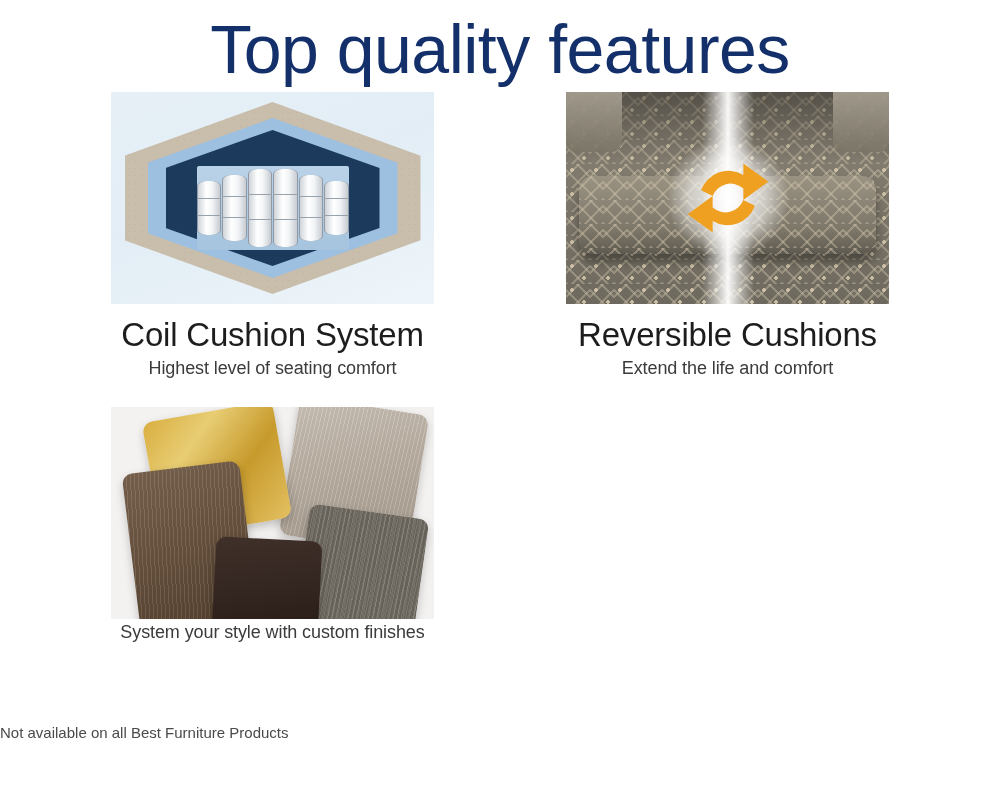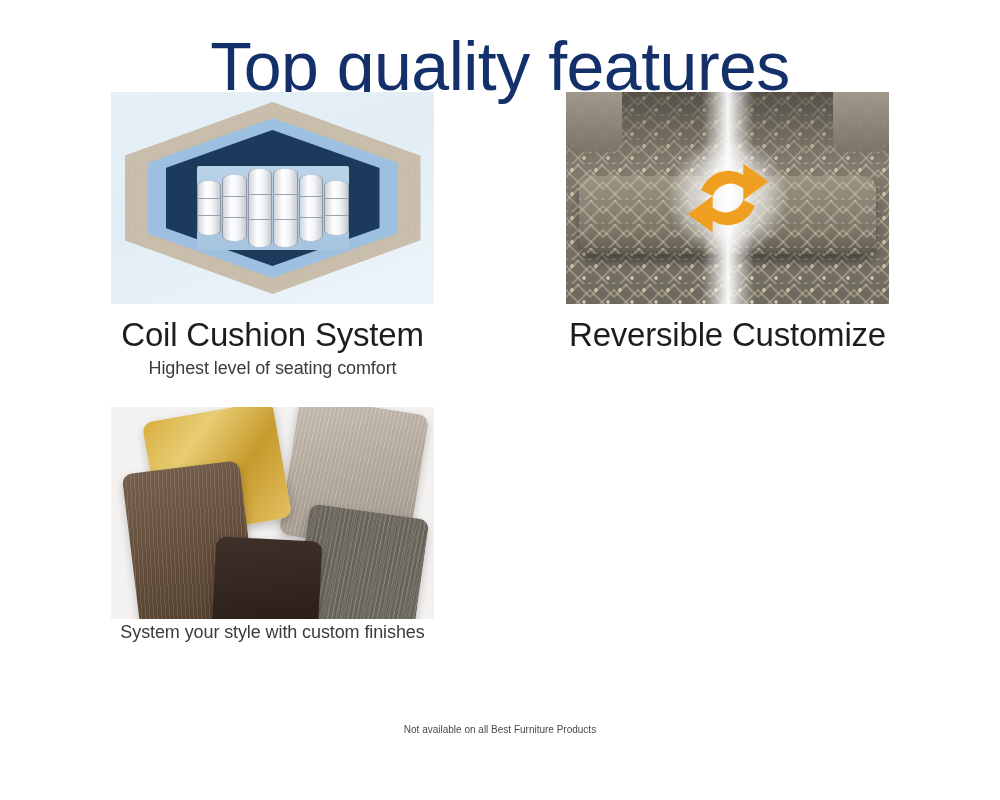--- a/index.html
+++ b/index.html
@@ -18,21 +18,21 @@
   
   .page-title {
     text-align: center;
     color: #14306b;
     font-family: "Liberation Sans", sans-serif;
     font-weight: 300;
     font-size: 68px;
     letter-spacing: -0.5px;
     line-height: 1;
     margin: 0;
-    padding-top: 32px;
+    padding-top: 15px;
     height: 92px;
     box-sizing: border-box;
   }
 
   
   .feature-grid {
     width: 1000px;
     display: grid;
     grid-template-columns: 455px 455px;
     grid-template-rows: 315px 315px;
@@ -308,24 +308,24 @@
     position:absolute; left:28px; top:-6px;
     width: 34px; height: 46px;
     border-radius: 16px 16px 10px 10px;
     background: linear-gradient(180deg,#dcb291,#c2906b);
     transform: rotate(-6deg);
     opacity:.95;
   }
 
   
   .footnote {
-    text-align:center;
+    text-align:left;
     font-family:"Liberation Sans", sans-serif;
     font-weight:300;
-    font-size: 10px;
+    font-size: 15px;
     color: #4a4a4a;
     margin-top: 2px;
   }
 </style>
 </head>
 <body>
 
 <h1 class="page-title">Top quality features</h1>
 
 <div class="feature-grid">
@@ -361,21 +361,22 @@
         <div class="rev-armR"></div>
         <div class="rev-seat"></div>
         <div class="rev-split"></div>
         <div class="rev-glow"></div>
         <svg class="rev-icon" viewBox="0 0 100 100">
           <path d="M22 42 A30 30 0 0 1 66 26 L66 14 L92 33 L66 52 L66 40 A20 20 0 0 0 34 48 Z" fill="#efa020"></path>
           <path d="M78 58 A30 30 0 0 1 34 74 L34 86 L8 67 L34 48 L34 60 A20 20 0 0 0 66 52 Z" fill="#efa020"></path>
         </svg>
       </div>
     </div>
-    <div class="card-title">Reversible Customize</div>
+    <div class="card-title">Reversible Cushions</div>
+    <div class="card-sub">Extend the life and comfort</div>
   </div>
 
   <div class="feature-card">
     <div class="thumb-frame">
       <div class="fin-scene">
         <div class="swatch sw-taupe">
             <div class="sw-grain"></div>
           </div>
         <div class="swatch sw-gold"></div>
         <div class="swatch sw-grey">

